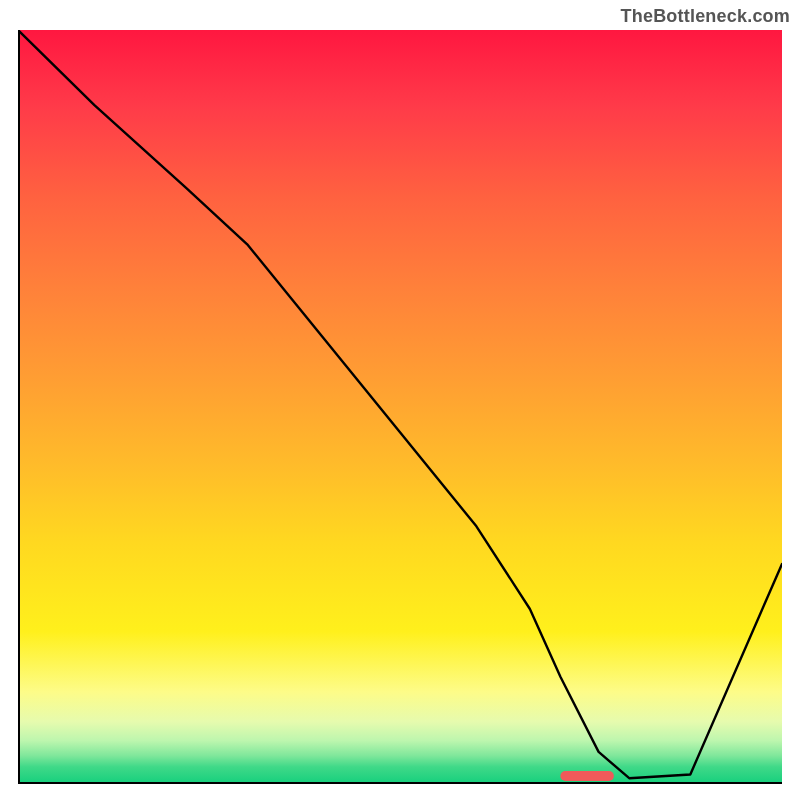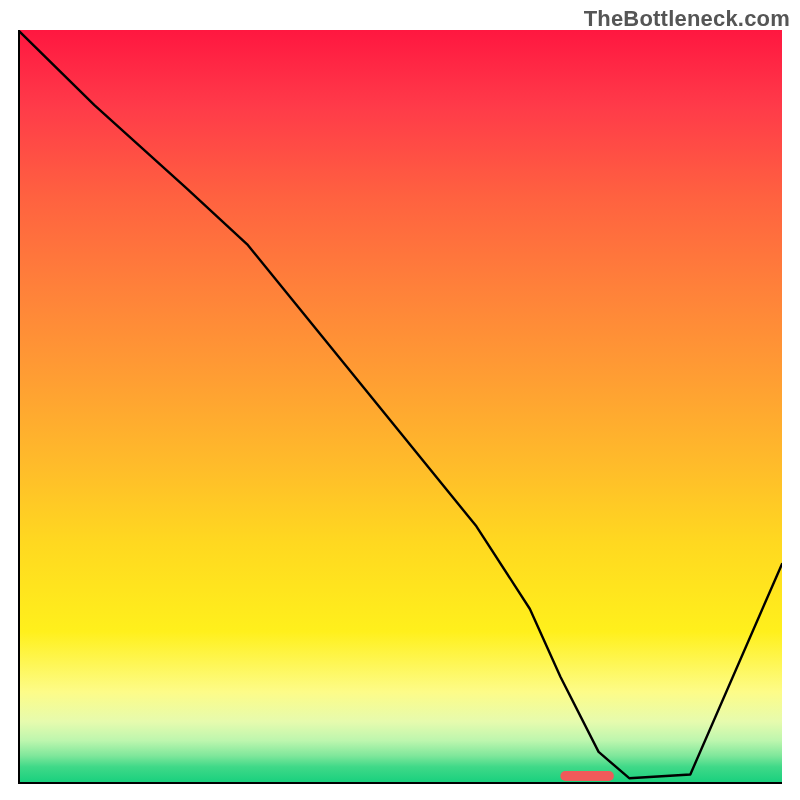--- a/index.html
+++ b/index.html
@@ -14,21 +14,21 @@
   .frame {
     position: relative;
     width: 800px;
     height: 800px;
     box-sizing: border-box;
   }
   .watermark {
     position: absolute;
     top: 6px;
     right: 10px;
-    font-size: 22px;
+    font-size: 18px;
     font-weight: 600;
     color: #555555;
     letter-spacing: 0.2px;
   }
   .plot-area {
     position: absolute;
     left: 18px;
     top: 30px;
     width: 764px;
     height: 752px;

